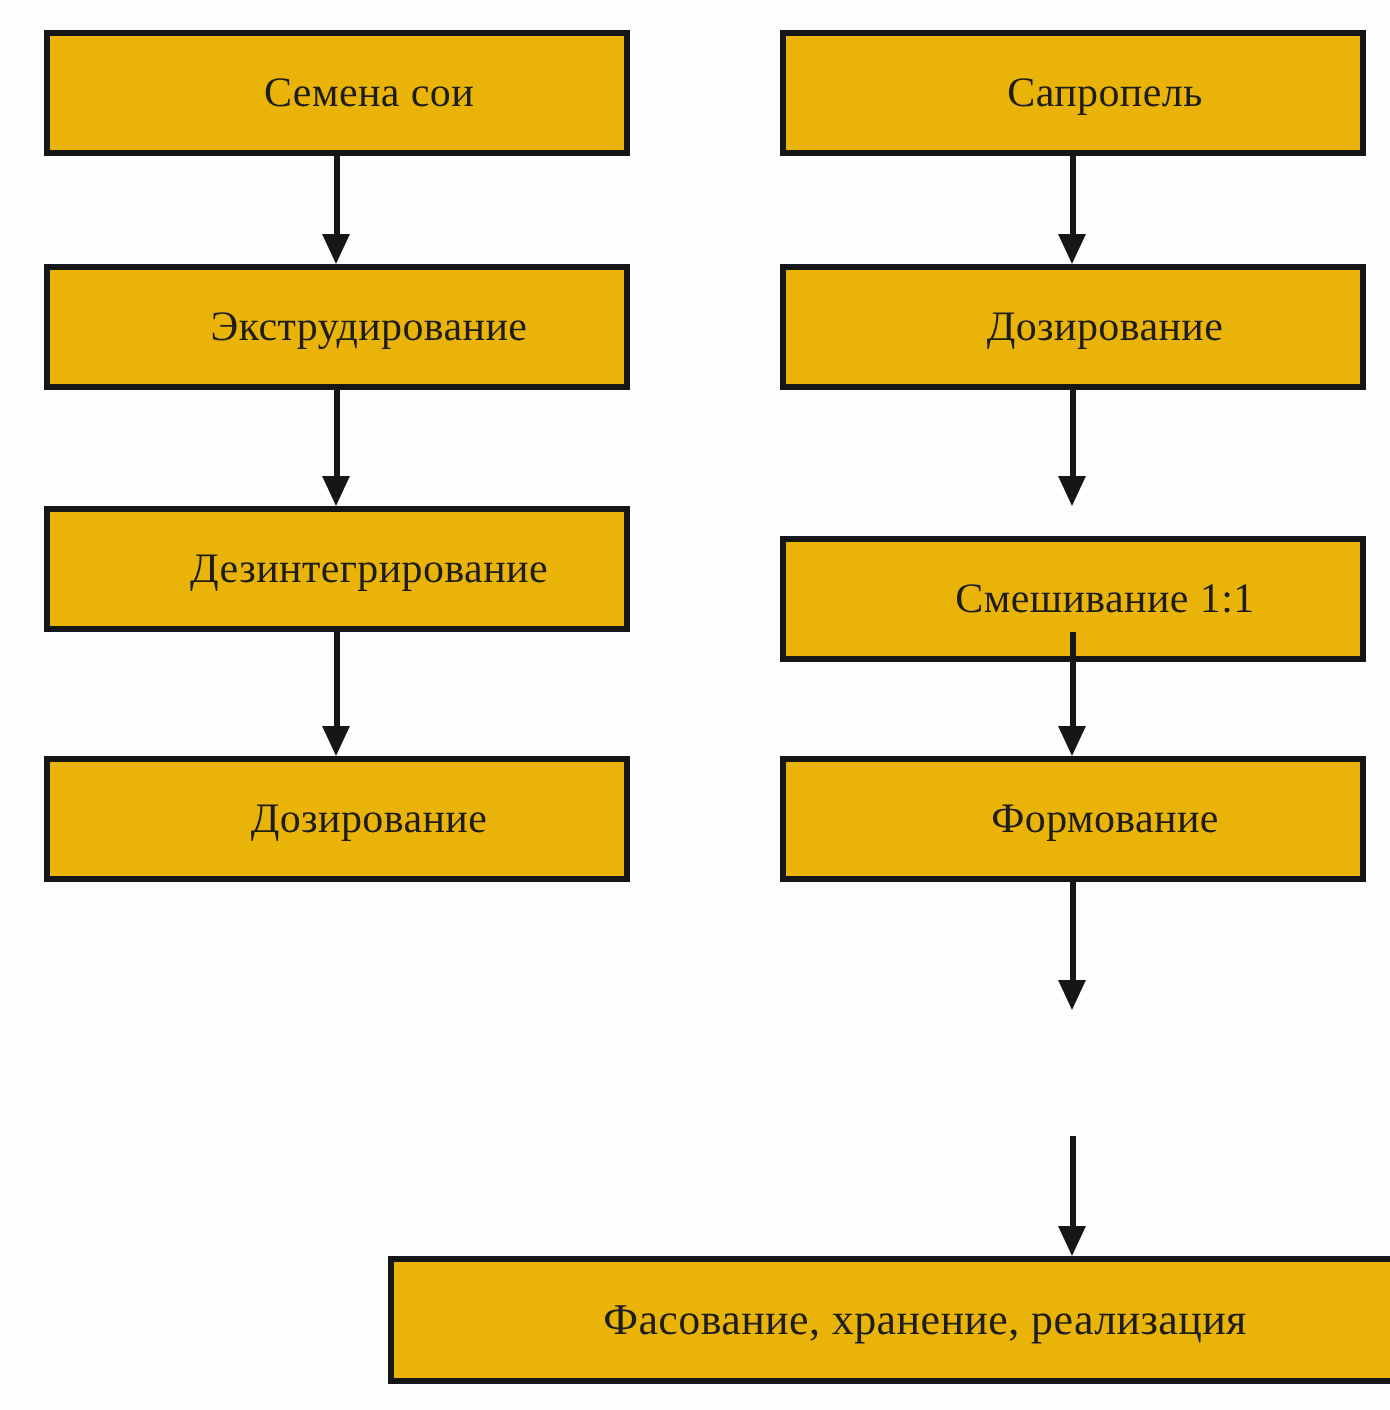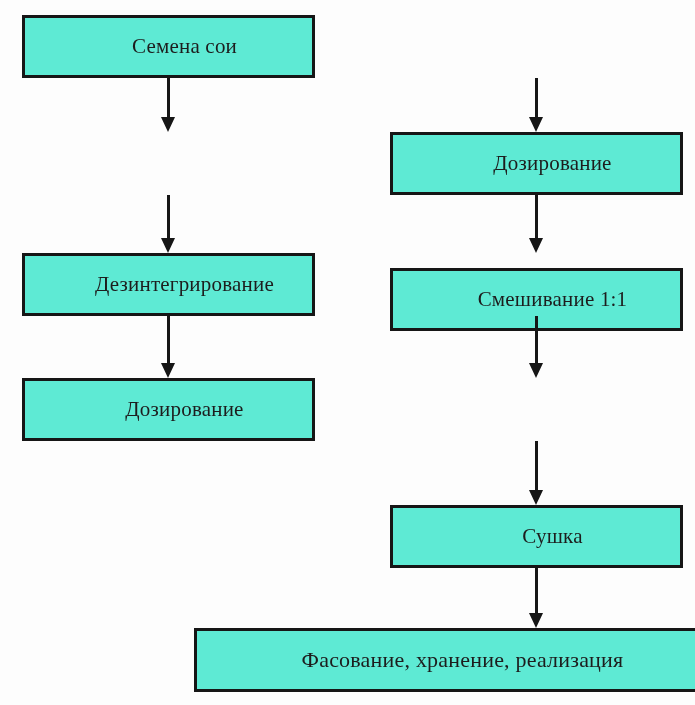--- a/index.html
+++ b/index.html
@@ -12,21 +12,21 @@
     width: 695px;
     height: 705px;
     background: #fdfdfd;
     font-family: "Liberation Serif", "DejaVu Serif", serif;
     overflow: hidden;
   }
   .node {
     position: absolute;
     box-sizing: border-box;
     border: 3px solid #161616;
-    background: #5eead4;
+    background: #eab308;
     display: flex;
     align-items: center;
     justify-content: center;
     color: #1a1a1a;
     padding-left: 32px;
   }
   .node-label {
     font-size: 21px;
     line-height: 1.1;
     letter-spacing: 0.2px;
@@ -64,39 +64,45 @@
 
   <div class="node" style="left:22px; top:15px; width:293px; height:63px;">
     <span class="node-label">Семена сои</span>
   </div>
 
   <div class="connector" style="left:167px; top:78px; height:54px;">
     <div class="shaft" style="height:40px;"></div>
     <div class="head" style="top:39px;"></div>
   </div>
 
+  <div class="node" style="left:22px; top:132px; width:293px; height:63px;">
+    <span class="node-label">Экструдирование</span>
+  </div>
 
   <div class="connector" style="left:167px; top:195px; height:58px;">
     <div class="shaft" style="height:44px;"></div>
     <div class="head" style="top:43px;"></div>
   </div>
 
   <div class="node" style="left:22px; top:253px; width:293px; height:63px;align-items:center;">
     <span class="node-label">Дезинтегрирование</span>
   </div>
 
   <div class="connector" style="left:167px; top:316px; height:62px;">
     <div class="shaft" style="height:48px;"></div>
     <div class="head" style="top:47px;"></div>
   </div>
 
   <div class="node" style="left:22px; top:378px; width:293px; height:63px;">
     <span class="node-label">Дозирование</span>
   </div>
 
+  <div class="node" style="left:390px; top:15px; width:293px; height:63px;">
+    <span class="node-label">Сапропель</span>
+  </div>
 
   <div class="connector" style="left:535px; top:78px; height:54px;">
     <div class="shaft" style="height:40px;"></div>
     <div class="head" style="top:39px;"></div>
   </div>
 
   <div class="node" style="left:390px; top:132px; width:293px; height:63px;">
     <span class="node-label">Дозирование</span>
   </div>
 
@@ -107,29 +113,29 @@
 
   <div class="node" style="left:390px; top:253px; width:293px; height:63px;margin-top:15px;">
     <span class="node-label">Смешивание 1:1</span>
   </div>
 
   <div class="connector" style="left:535px; top:316px; height:62px;">
     <div class="shaft" style="height:48px;"></div>
     <div class="head" style="top:47px;"></div>
   </div>
 
+  <div class="node" style="left:390px; top:378px; width:293px; height:63px;">
+    <span class="node-label">Формование</span>
+  </div>
 
   <div class="connector" style="left:535px; top:441px; height:64px;">
     <div class="shaft" style="height:50px;"></div>
     <div class="head" style="top:49px;"></div>
   </div>
 
-  <div class="node" style="left:390px; top:505px; width:293px; height:63px;">
-    <span class="node-label">Сушка</span>
-  </div>
 
   <div class="connector" style="left:535px; top:568px; height:60px;">
     <div class="shaft" style="height:46px;"></div>
     <div class="head" style="top:45px;"></div>
   </div>
 
   <div class="node" style="left:194px; top:628px; width:505px; height:64px;">
     <span class="node-label wide">Фасование, хранение, реализация</span>
   </div>
 

